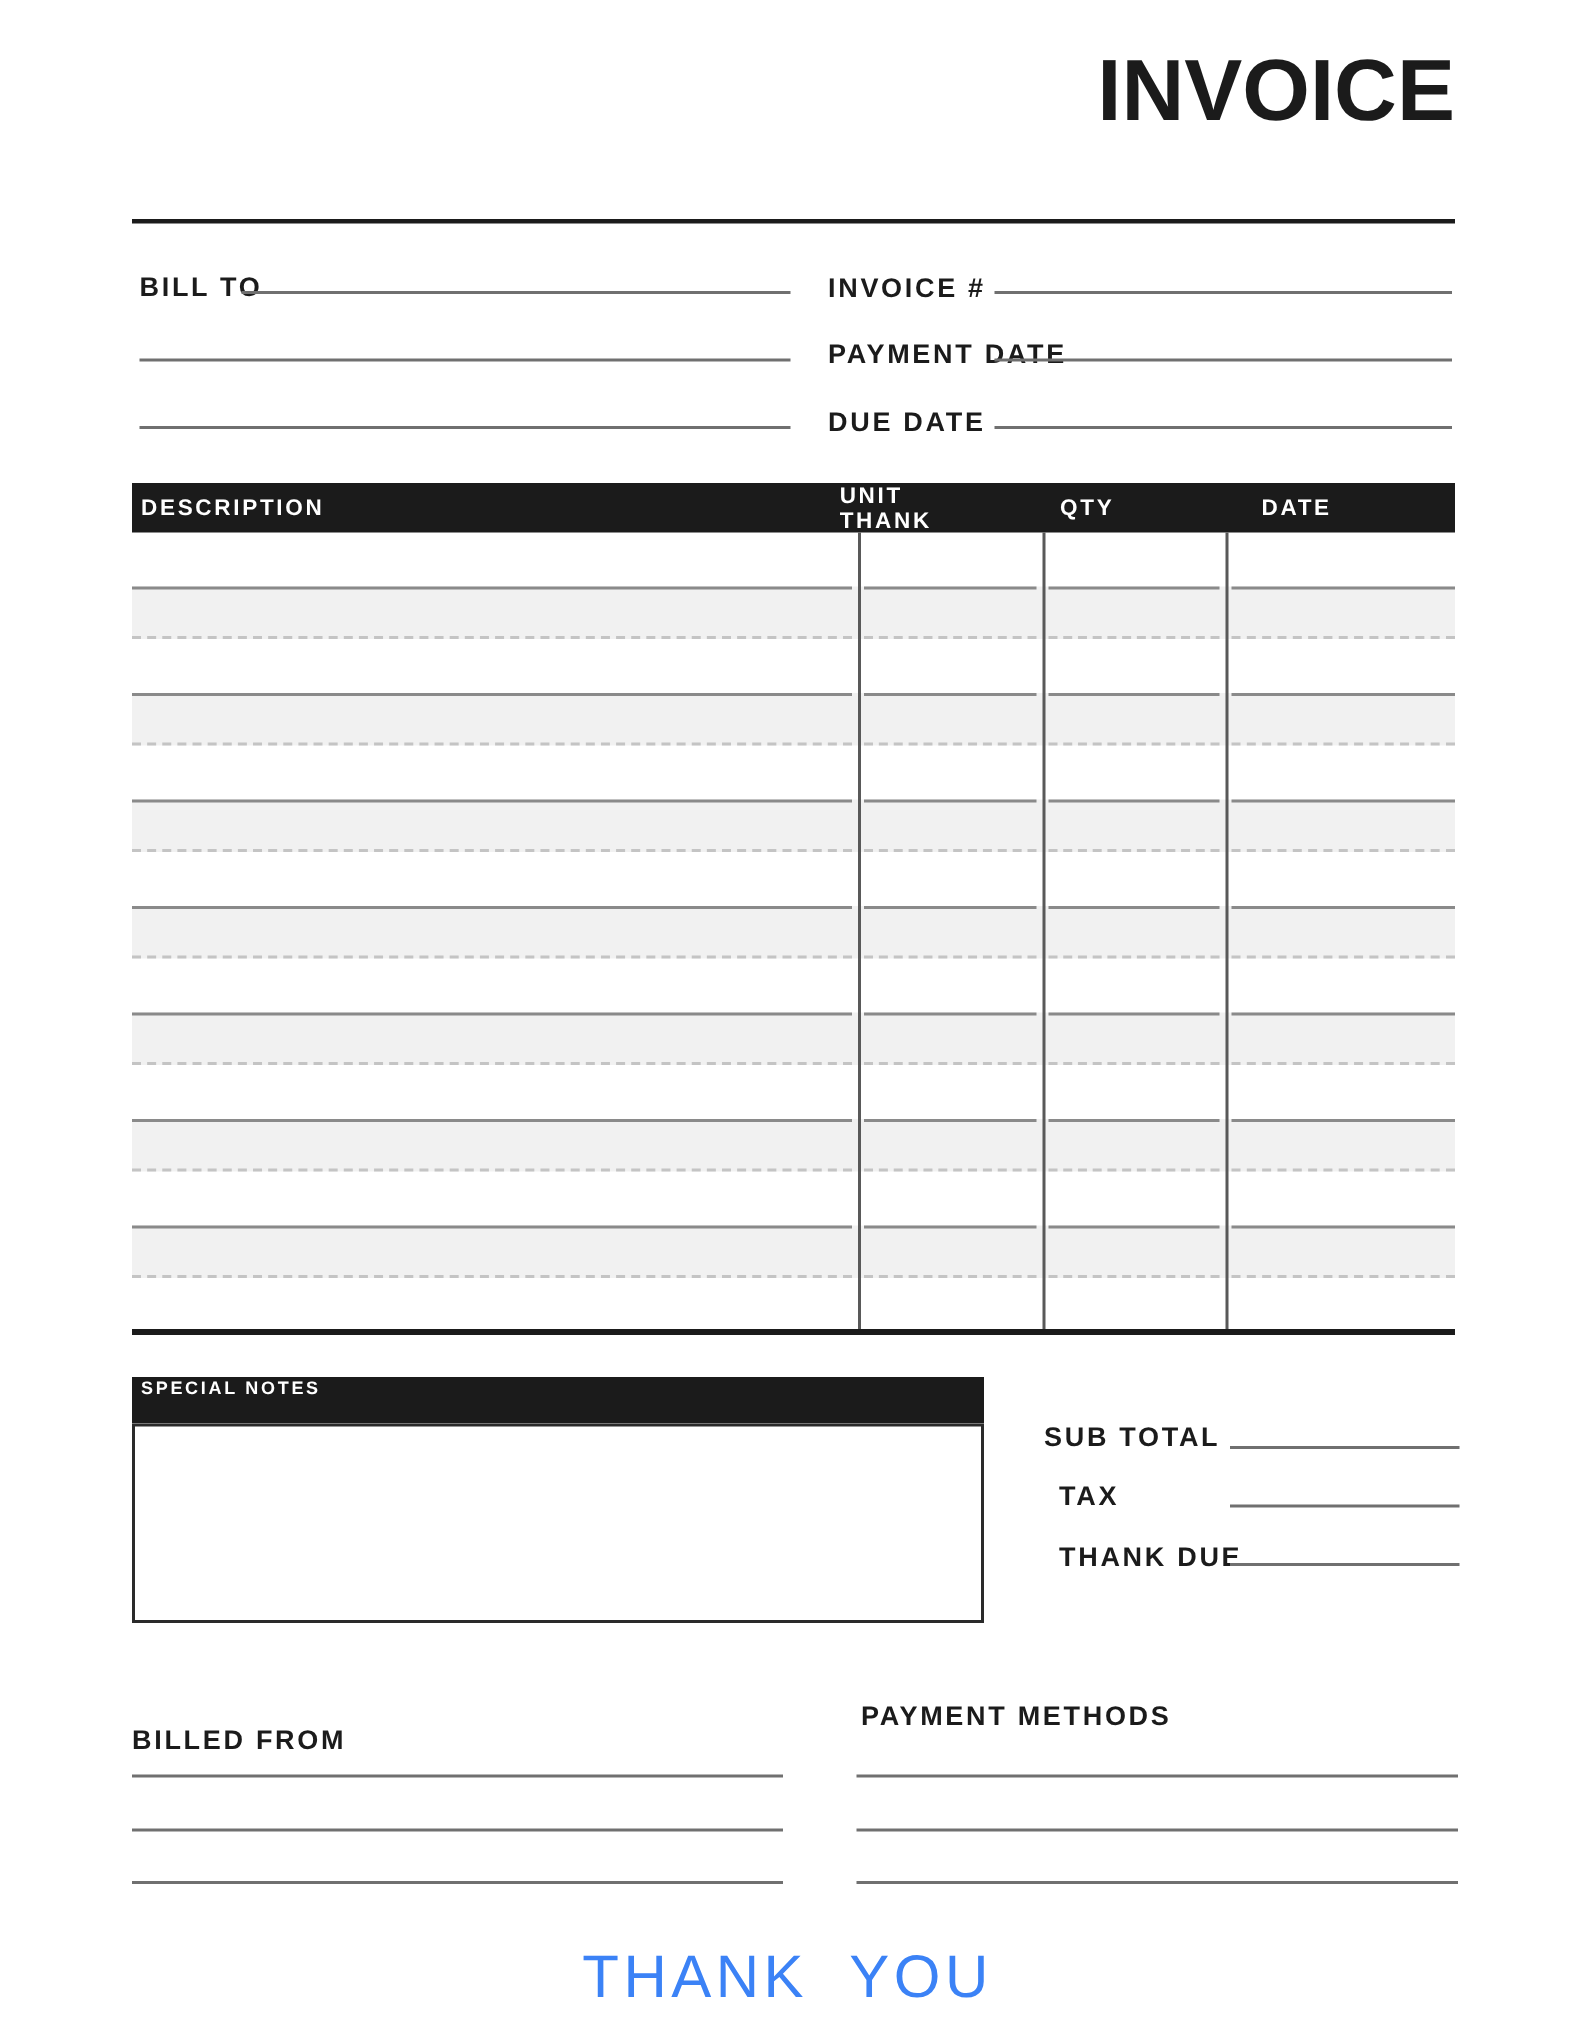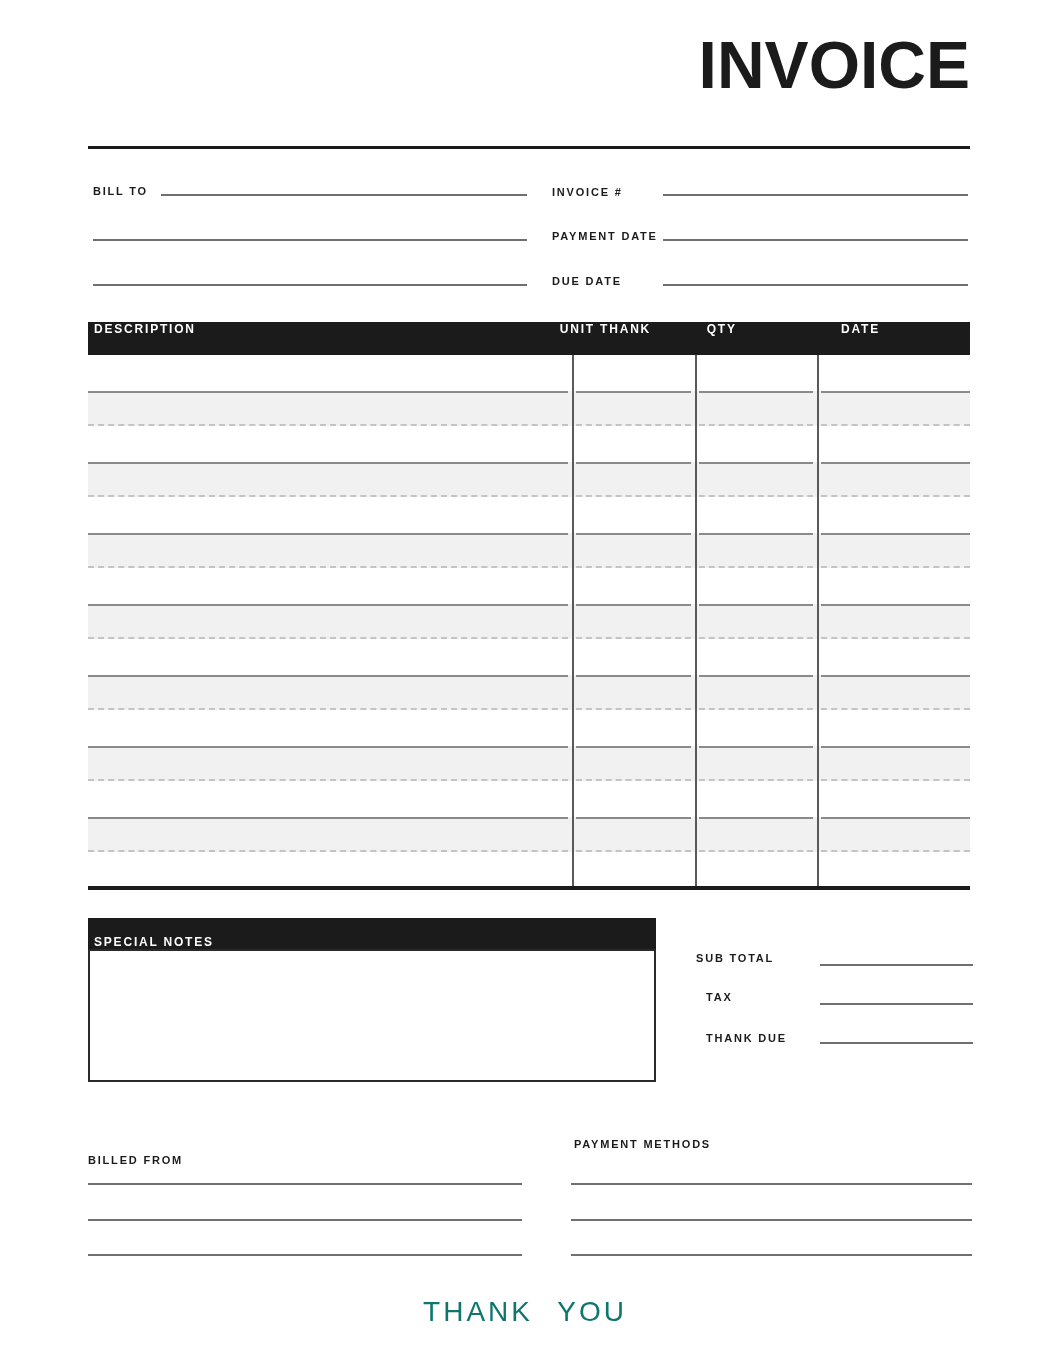--- a/index.html
+++ b/index.html
@@ -3,36 +3,36 @@
 <meta charset="utf-8">
 <style>
   * { margin:0; padding:0; box-sizing:border-box; }
   html,body { background:#ffffff; }
   .page {
     position:relative; width:1050px; height:1359px; background:#ffffff;
     font-family:"Liberation Sans", sans-serif; color:#1b1b1b; overflow:hidden;
   }
   .title {
     position:absolute; top:32px; right:80px;
-    font-size:66px; font-weight:700; line-height:1; letter-spacing:0;
+    font-size:58px; font-weight:700; line-height:1; letter-spacing:0;
     color:#1b1b1b; white-space:nowrap;
   }
   .rule { position:absolute; left:88px; top:146px; width:882px; height:3px; background:#1b1b1b; }
 
   .lbl {
-    position:absolute; font-size:11px; font-weight:700; letter-spacing:1.8px;
+    position:absolute; font-size:18px; font-weight:700; letter-spacing:1.8px;
     line-height:13px; color:#1b1b1b; white-space:nowrap;
   }
   .fline { position:absolute; height:2px; background:#707070; }
 
   
   .table { position:absolute; left:88px; top:322px; width:882px; height:568px; border-bottom:4px solid #1b1b1b; }
   .thead {
     display:flex; height:33px; background:#1b1b1b; color:#ffffff;
-    align-items:flex-start; font-size:12px; font-weight:700; letter-spacing:1.8px;gap:36px;
+    align-items:center; font-size:15px; font-weight:700; letter-spacing:1.8px;gap:36px;
   }
   .th.c0 { width:484px; padding-left:6px; }
   .th.c1 { width:123px; padding-left:13px; }
   .th.c2 { width:122px; padding-left:15px; }
   .th.c3 { width:153px; padding-left:5px; }
   .tbody { position:relative; height:531px; overflow:hidden; }
   .row-gap { height:36px; }
   .row-entry { display:flex; height:35px; background:#f1f1f1; }
   .cell { height:100%; font-size:12px; color:#1b1b1b; }
   .cell.c0 { width:484px; } .cell.c1 { width:123px; }
@@ -41,29 +41,29 @@
     height:100%; margin:0 4px;
     border-top:2px solid #8a8a8a; border-bottom:2px dashed #c4c4c4;
   }
   .cell.c0 .cell-line { margin-left:0; }
   .cell.c3 .cell-line { margin-right:0; }
   .vline { position:absolute; top:33px; height:531px; width:2px; background:#595959; }
 
   
   .notes { position:absolute; left:88px; top:918px; width:568px; }
   .notes-head {
-    height:31px; background:#1b1b1b; color:#ffffff; display:flex; align-items:flex-end;
+    height:31px; background:#1b1b1b; color:#ffffff; display:flex; align-items:flex-start;
     padding-left:6px; font-size:12px; font-weight:700; letter-spacing:1.8px;
   }
   .notes-box { height:133px; border:2px solid #2a2a2a; background:#ffffff; padding:6px; font-size:13px; }
 
   .footer {
     position:absolute; left:0; right:0; top:1296px; text-align:center;
-    font-size:28px; font-weight:300; letter-spacing:3px; word-spacing:14px;
-    color:#0f766e; white-space:nowrap;
+    font-size:40px; font-weight:300; letter-spacing:3px; word-spacing:14px;
+    color:#3b82f6; white-space:nowrap;
   }
 </style>
 </head>
 <body>
 
 <div class="page">
 
   <h1 class="title">INVOICE</h1>
   <div class="rule"></div>
 

